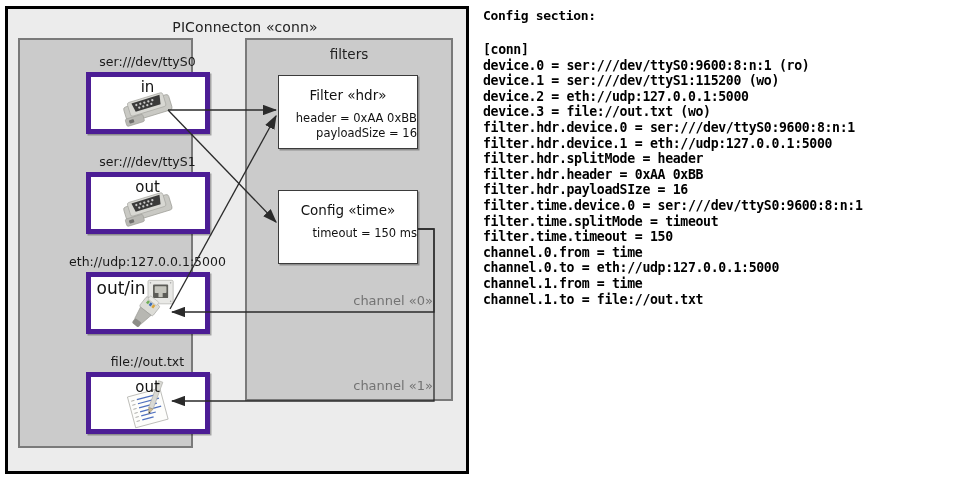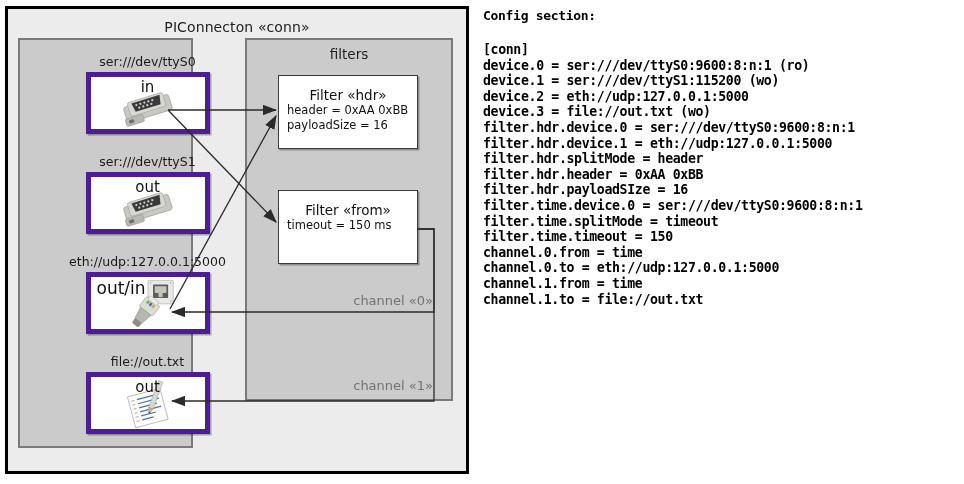--- a/index.html
+++ b/index.html
@@ -32,20 +32,21 @@
   }
 
   .diagram-title {
     position: absolute;
     left: 0; top: 10px;
     width: 100%;
     text-align: center;
     font-size: 14px;
     color: #222;
     letter-spacing: 0.1px;
+    padding-left: 8px;
   }
 
   .panel {
     position: absolute;
     background: #cbcbcb;
     border: 2px solid #7a7a7a;
     box-sizing: border-box;
   }
   #panel-devices {
     left: 18px; top: 38px;
@@ -124,24 +125,26 @@
     left: 278px; top: 190px;
     width: 140px; height: 74px;
   }
   .filter-title {
     text-align: center;
     font-size: 13.5px;
     color: #111;
     margin-top: 11px;
   }
   .filter-props {
+    margin-top: 8px;
     padding-left: 8px;
     font-size: 11.5px;
     line-height: 15px;
     color: #111;
+    text-align: right;
   }
 
   .channel-label {
     position: absolute;
     font-size: 13px;
     color: #737373;
     text-align: right;
   }
   #channel-0-label { left: 268px; top: 293px; width: 165px; }
   #channel-1-label { left: 268px; top: 378px; width: 165px; }
@@ -315,21 +318,21 @@
 
   <div class="filter-box" id="filter-hdr">
     <div class="filter-title">Filter «hdr»</div>
     <div class="filter-props">
       <div>header = 0xAA 0xBB</div>
       <div>payloadSize = 16</div>
     </div>
   </div>
 
   <div class="filter-box" id="filter-time">
-    <div class="filter-title">Filter «from»</div>
+    <div class="filter-title">Config «time»</div>
     <div class="filter-props">
       <div>timeout = 150 ms</div>
     </div>
   </div>
 
   <div class="channel-label" id="channel-0-label">channel «0»</div>
   <div class="channel-label" id="channel-1-label">channel «1»</div>
 
   <svg id="edges" viewBox="0 0 478 484">
     <defs>

